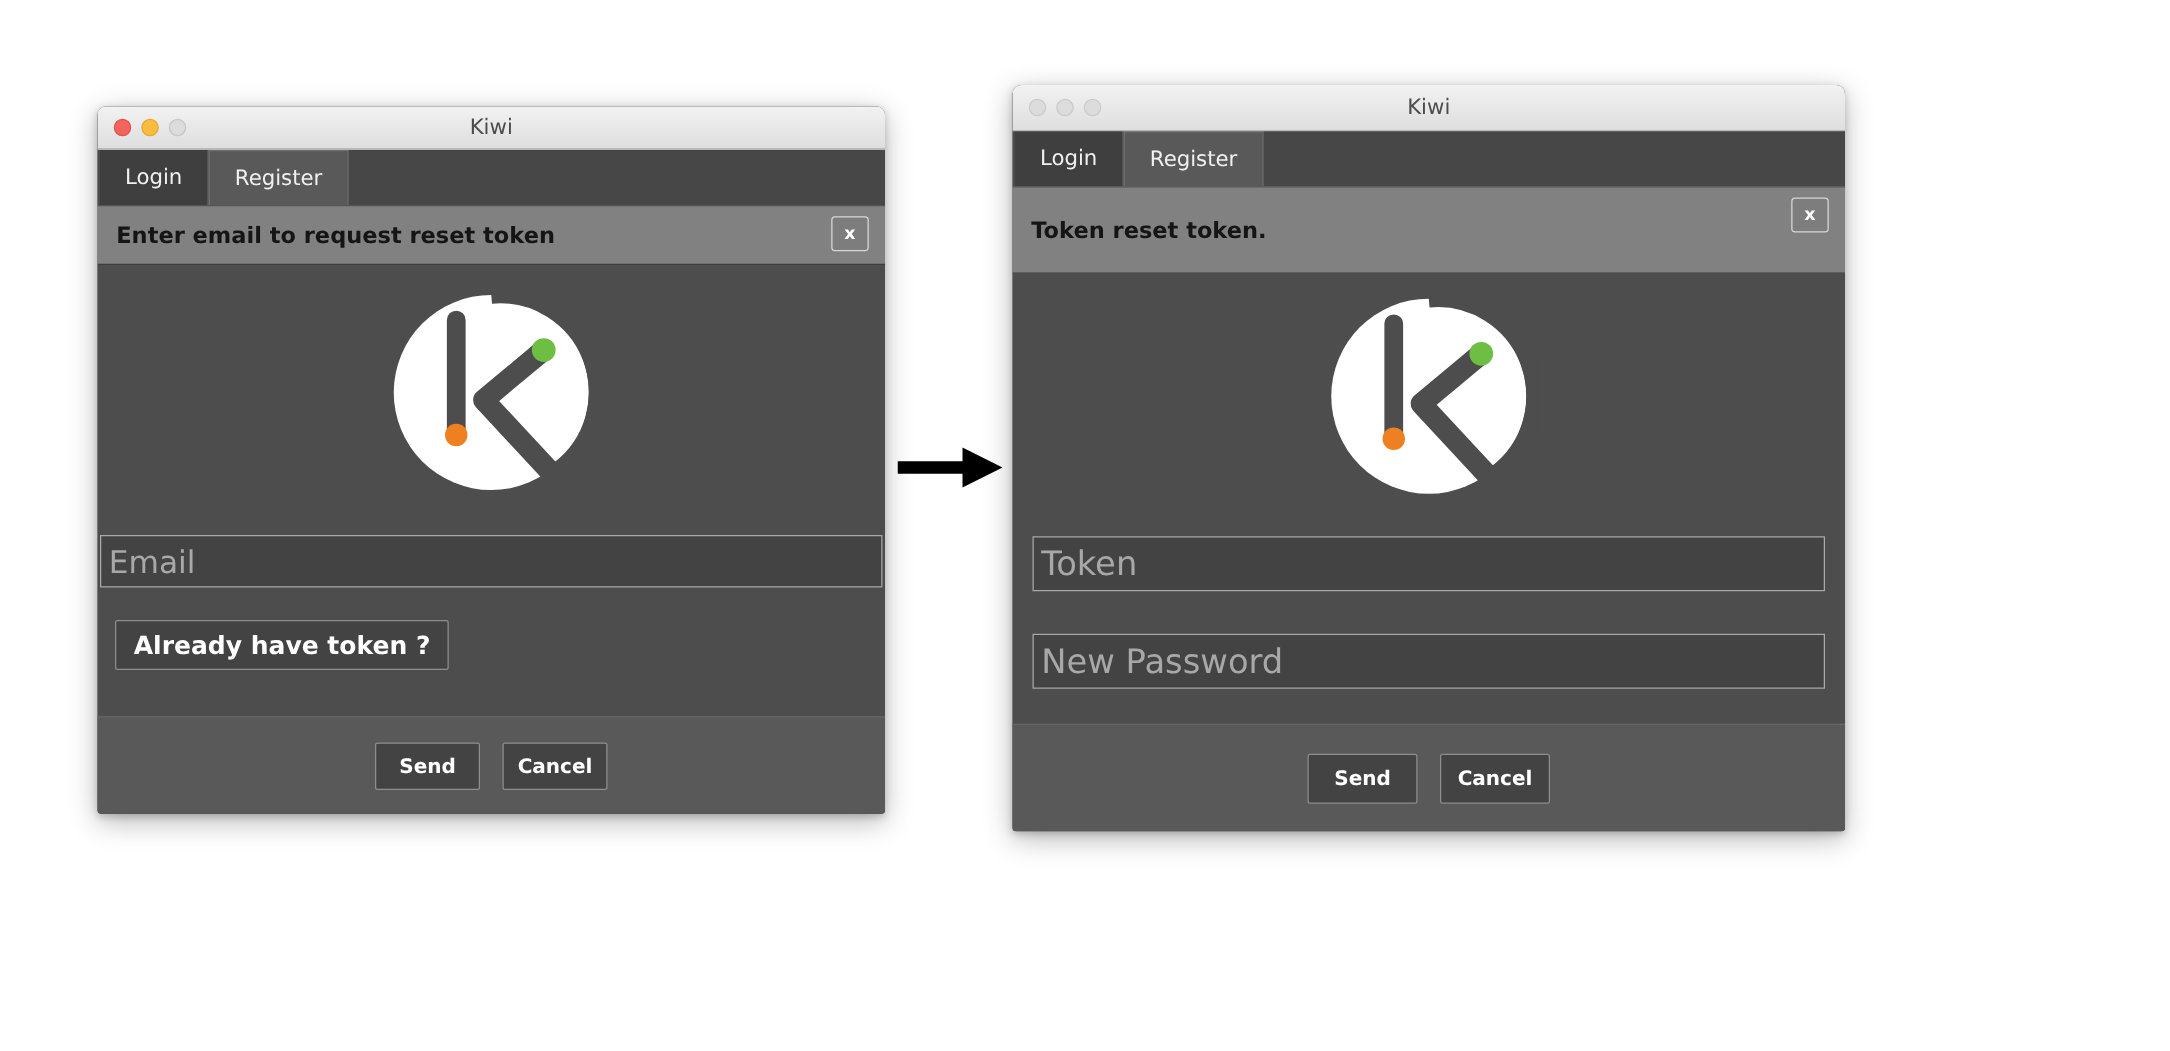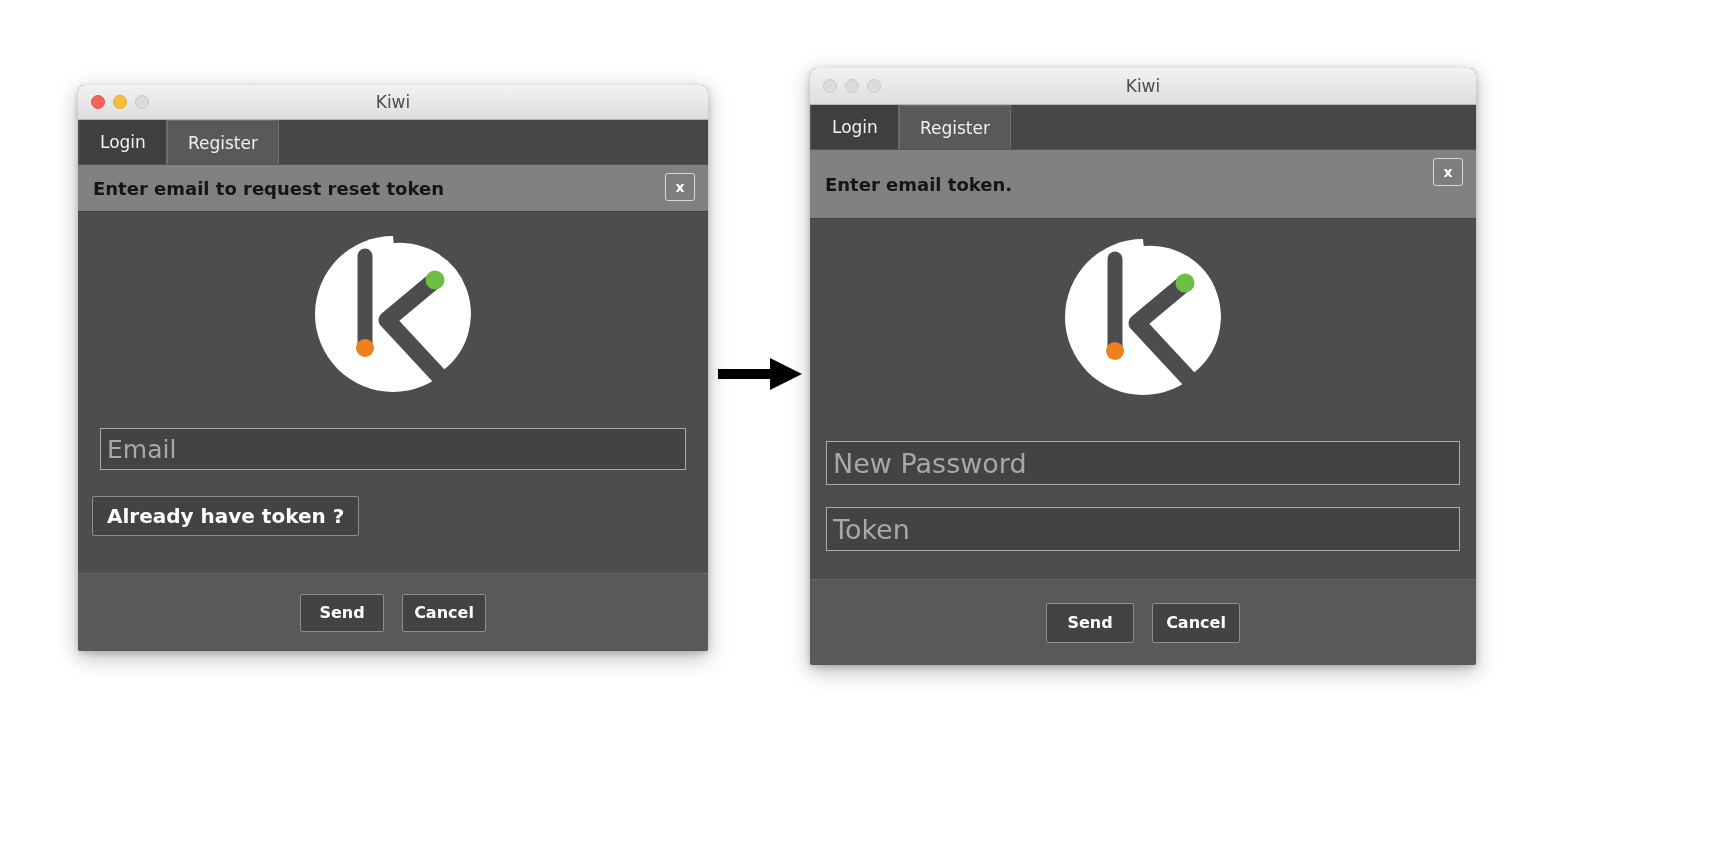--- a/index.html
+++ b/index.html
@@ -181,21 +181,21 @@
     align-items: center;
     justify-content: center;
     gap: 18px;
     box-sizing: border-box;
   }
 
   
   #win-left { left: 78px; top: 85px; width: 630px; height: 566px; }
   #win-left .banner { height: 48px; }
   #win-left .logo-wrap { height: 180px; margin-top: 12px; }
-  #win-left .field { margin: 0 22px; height: 42px; font-size: 25px; }
+  #win-left .field { margin: 0 2px; height: 42px; font-size: 25px; }
   #win-left .email-row { margin-top: 24px; }
   #win-left .token-btn { margin: 26px 0 0 14px; height: 40px; padding: 0 14px; font-size: 20px; }
   #win-left .footer { height: 78px; }
   #win-left .footer .ghost-btn { height: 38px; width: 84px; font-size: 16px; }
 
   
   #win-right { left: 810px; top: 68px; width: 666px; height: 597px; }
   #win-right .titlebar { height: 36px; flex: 0 0 36px; }
   #win-right .banner { height: 70px; }
   #win-right .logo-wrap { height: 180px; margin-top: 8px; }
@@ -303,43 +303,43 @@
       <div class="tab active">
         <span>Login</span>
       </div>
       <div class="tab inactive">
         <span>Register</span>
       </div>
       <div class="tabfill"></div>
     </div>
 
     <div class="banner">
-      <div class="banner-text">Enter email token.</div>
+      <div class="banner-text">Token reset token.</div>
       <div class="banner-x">x</div>
     </div>
 
     <div class="wbody">
 
       <div class="logo-wrap">
         <svg width="172" height="172" viewBox="0 0 172 172">
           <circle cx="86" cy="86" r="78" fill="#ffffff"></circle>
           <path d="M58 28 L58 120" stroke="#4d4d4d" stroke-width="15" stroke-linecap="round" fill="none"></path>
           <path d="M128 52 L80 92 L132 148" stroke="#4d4d4d" stroke-width="17" stroke-linecap="round" stroke-linejoin="round" fill="none"></path>
           <path d="M86 8 A78 78 0 0 1 140 148" stroke="#4d4d4d" stroke-width="14" fill="none" stroke-linecap="butt"></path>
           <circle cx="58" cy="120" r="9" fill="#ef8022"></circle>
           <circle cx="128" cy="52" r="9.5" fill="#6fbe44"></circle>
         </svg>
       </div>
 
+      <div class="field token-row">
+        <span>Token</span>
+      </div>
+
       <div class="field pass-row">
         <span>New Password</span>
-      </div>
-
-      <div class="field token-row">
-        <span>Token</span>
       </div>
 
       <div class="spacer"></div>
 
       <div class="footer">
         <div class="ghost-btn">
           <span>Send</span>
         </div>
         <div class="ghost-btn">
           <span>Cancel</span>

